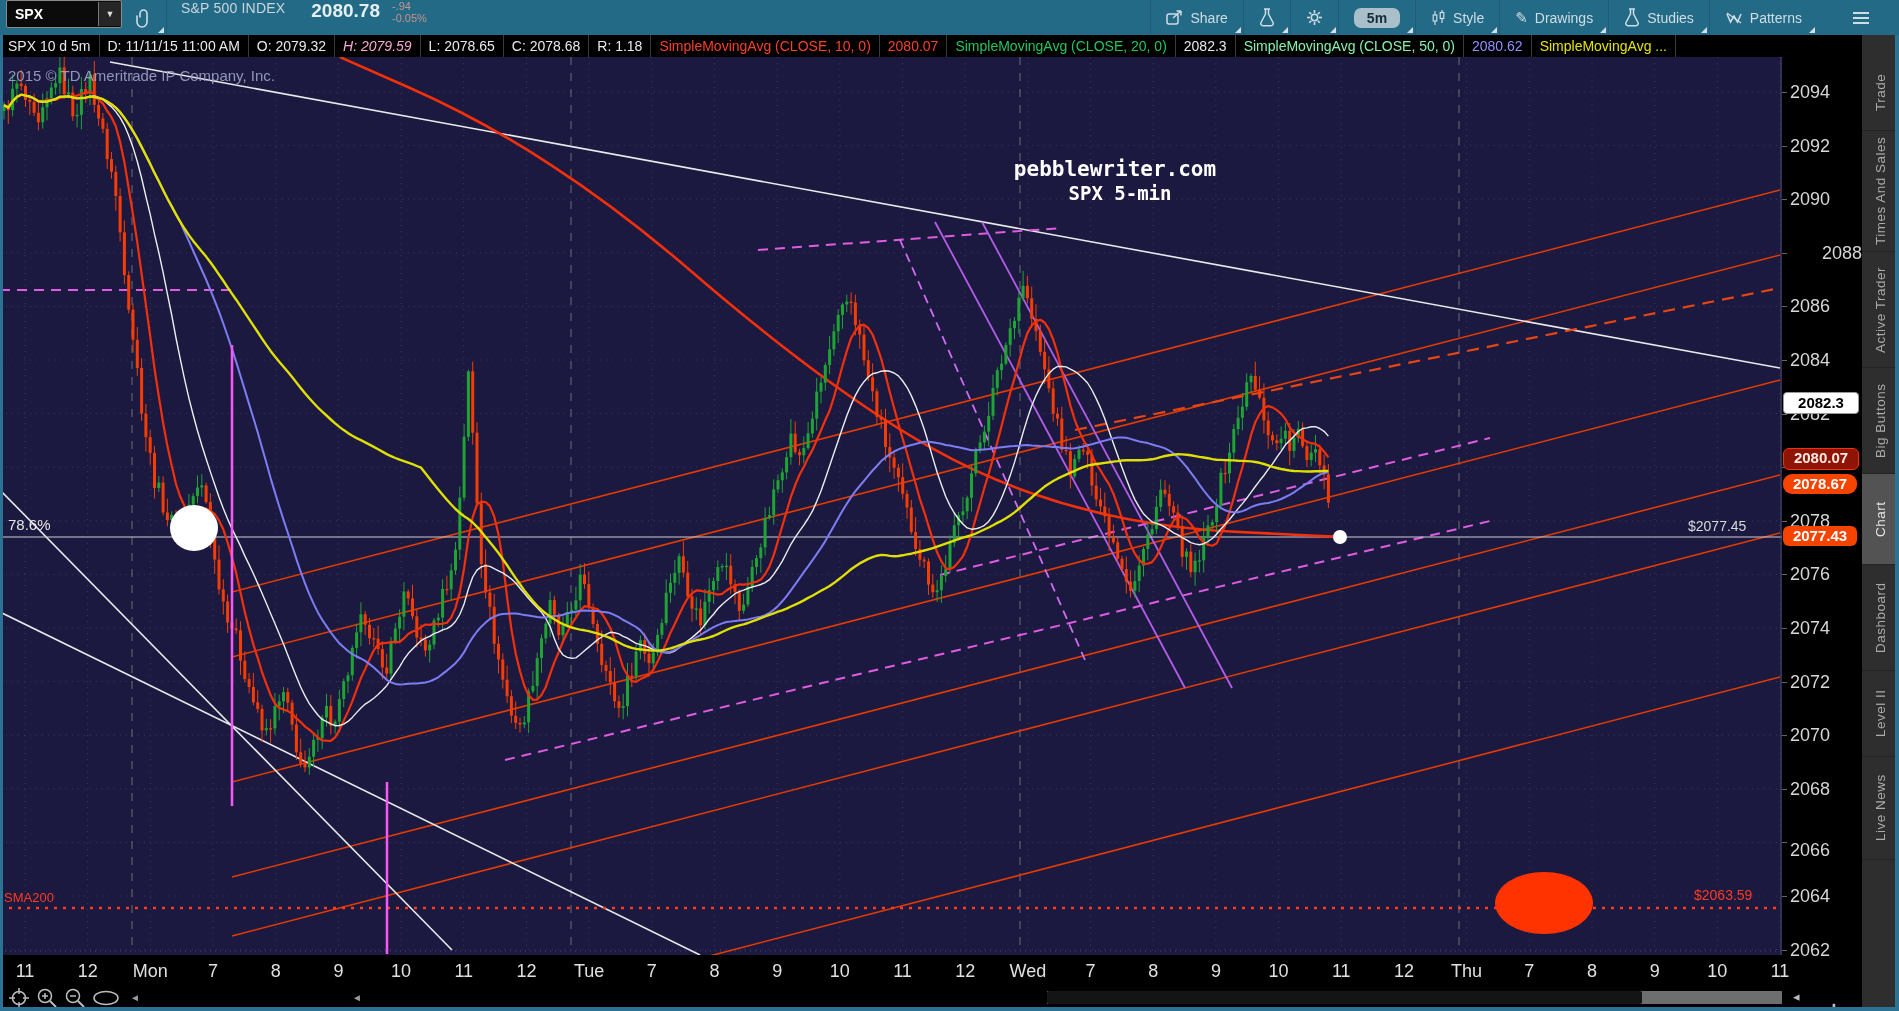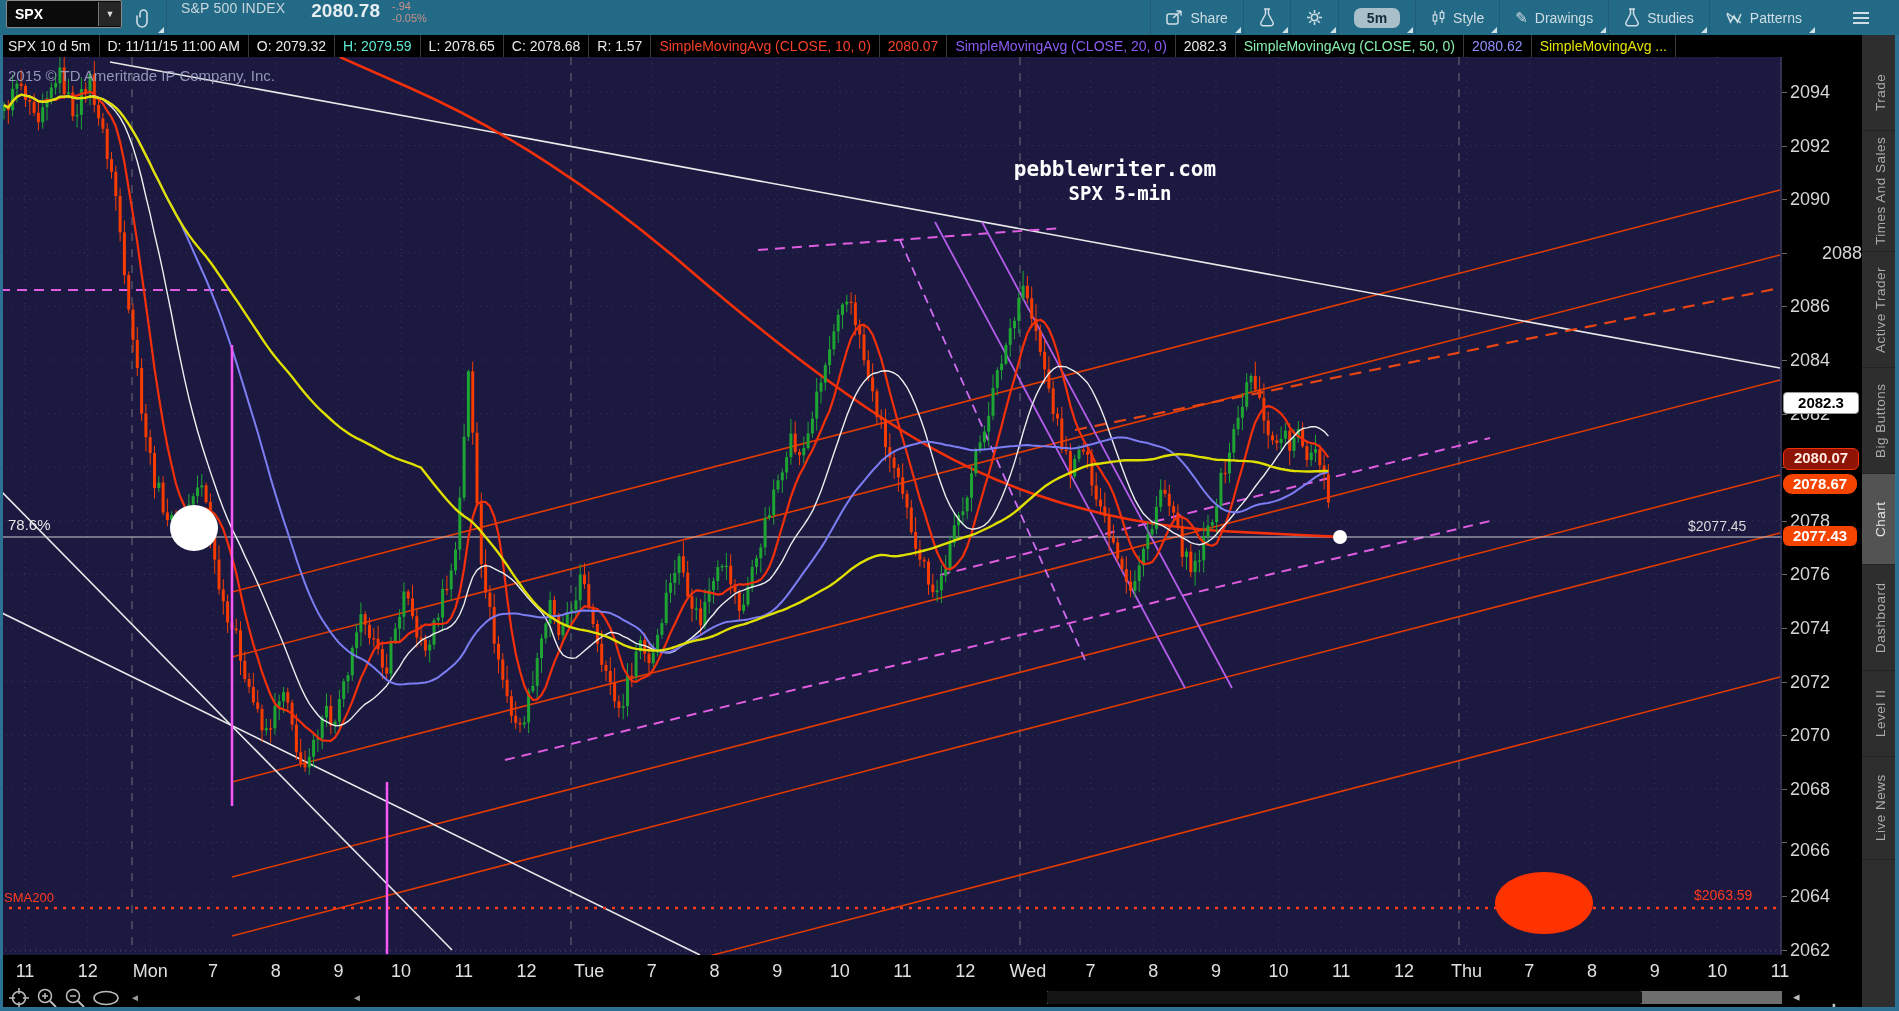--- a/index.html
+++ b/index.html
@@ -143,27 +143,27 @@
           </g>
       </svg>
     </div>
   </div>
 </div>
 
 <div class="header-row" id="headerRow">
     <span class="seg" style="color: rgb(232, 232, 232);">SPX 10 d 5m</span>
     <span class="seg" style="color: rgb(232, 232, 232);">D: 11/11/15 11:00 AM</span>
     <span class="seg" style="color: rgb(232, 232, 232);">O: 2079.32</span>
-    <span class="seg" style="color: #5eead4;">H: 2079.59</span>
+    <span class="seg" style="color: #f9a8d4; font-style: italic;">H: 2079.59</span>
     <span class="seg" style="color: rgb(232, 232, 232);">L: 2078.65</span>
     <span class="seg" style="color: rgb(232, 232, 232);">C: 2078.68</span>
-    <span class="seg" style="color: rgb(232, 232, 232);">R: 1.57</span>
+    <span class="seg" style="color: rgb(232, 232, 232);">R: 1.18</span>
     <span class="seg" style="color: rgb(246, 65, 42);">SimpleMovingAvg (CLOSE, 10, 0)</span>
     <span class="seg" style="color: rgb(246, 65, 42);">2080.07</span>
-    <span class="seg" style="color: #8b5cf6;">SimpleMovingAvg (CLOSE, 20, 0)</span>
+    <span class="seg" style="color: #22c55e;">SimpleMovingAvg (CLOSE, 20, 0)</span>
     <span class="seg" style="color: rgb(232, 232, 232);">2082.3</span>
     <span class="seg" style="color: #86efac;">SimpleMovingAvg (CLOSE, 50, 0)</span>
     <span class="seg" style="color: rgb(144, 144, 255);">2080.62</span>
     <span class="seg" style="color: rgb(227, 227, 0);">SimpleMovingAvg ...</span>
   </div>
 <div class="collapse-btn">
   <svg width="20" height="16" viewBox="0 0 20 16">
     <path d="M3 13 q2 -9 13 -9" fill="none" stroke="#e8e8e8" stroke-width="1.6"></path>
     <path d="M16 1 l3 3 l-4 2 z" fill="#e8e800"></path>
   </svg>

